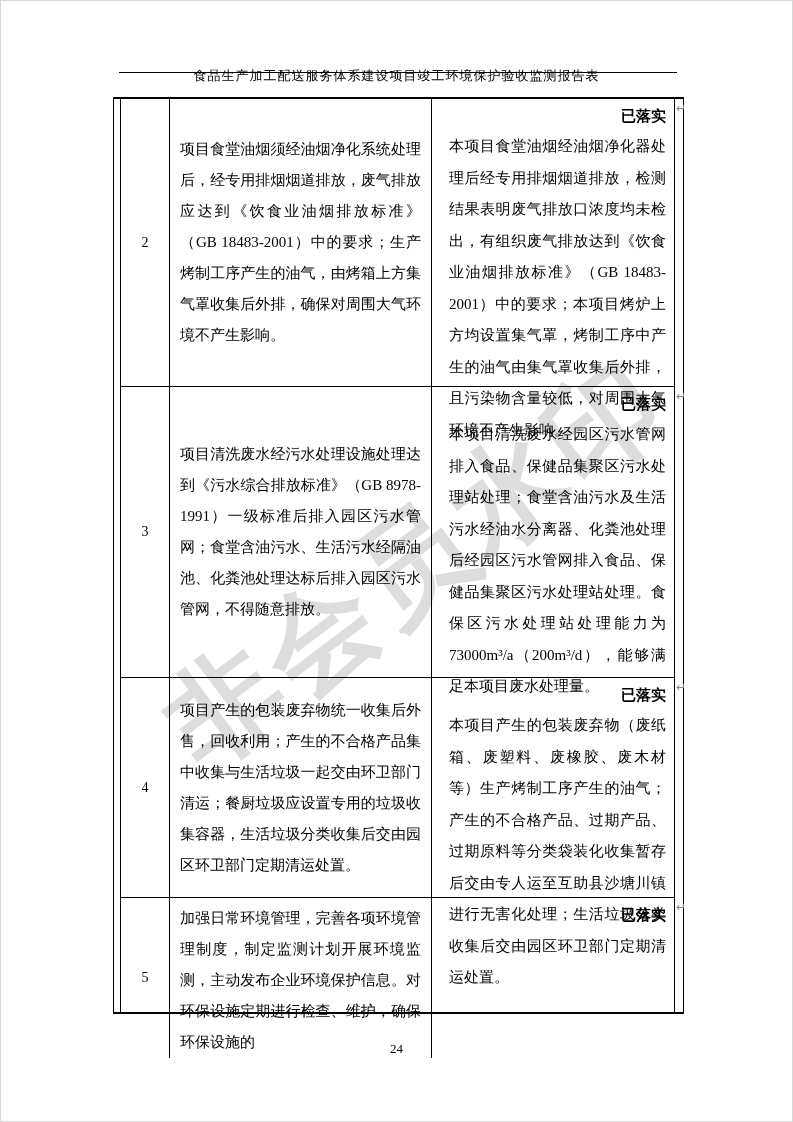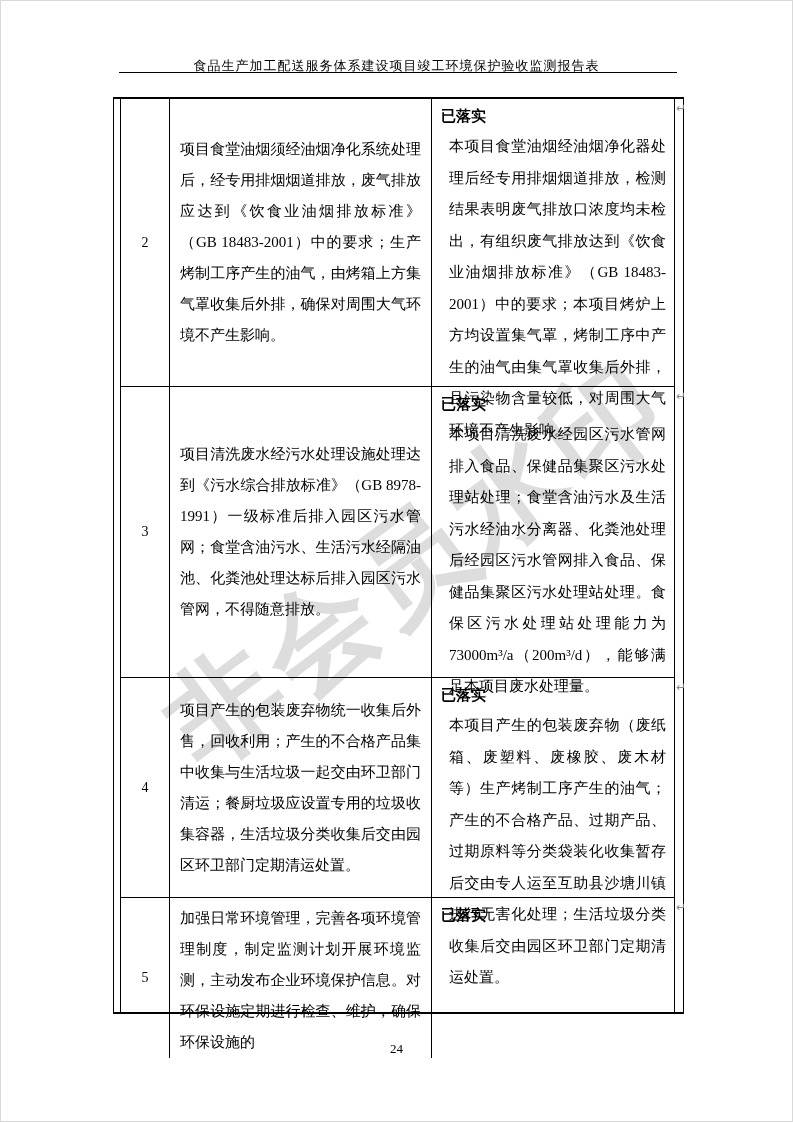--- a/index.html
+++ b/index.html
@@ -10,21 +10,21 @@
     font-family:"Liberation Serif","DejaVu Serif",serif; color:#000;
   }
   .watermark {
     position:absolute; left:415px; top:562px;
     transform:translate(-50%,-50%) rotate(-37deg);
     font-size:112px; letter-spacing:6px; white-space:nowrap;
     color:#dddddd; z-index:0;
     font-family:"Liberation Sans","DejaVu Sans",sans-serif; font-weight:bold;
   }
   .header-title {
-    position:absolute; top:56px; left:0; width:100%; text-align:center;
+    position:absolute; top:66px; left:0; width:100%; text-align:center;
     font-size:13px; letter-spacing:1px; z-index:2;
   }
   .header-rule {
     position:absolute; top:71px; left:118px; width:558px; height:1px;
     background:#000; z-index:2;
   }
   .outer-table {
     position:absolute; left:112px; top:96px; width:571px; height:917px;
     border:1px solid #000; border-top-width:2px; border-bottom-width:2px;
     z-index:1;
@@ -43,21 +43,21 @@
     width:49px; border-right:1px solid #000;
     display:flex; align-items:center; justify-content:center; font-size:14px;
   }
   .cell-req {
     width:262px; border-right:1px solid #000;
     display:flex; align-items:center; padding:0 10px;
   }
   .trow.r3 .cell-req { align-items:center; padding-top:5px; }
   .req-text { font-size:15px; line-height:31px; text-align:justify; width:100%; }
   .cell-impl { flex:1; padding:3px 8px 0 9px; }
-  .status-label { font-size:15px; font-weight:bold; line-height:29px; }
+  .status-label { font-size:15px; font-weight:bold; line-height:29px;text-align:right; }
   .impl-text { font-size:15px; line-height:31.5px; text-align:justify;margin-left:8px; }
   .rmark {
     position:absolute; left:562px; color:#8a8a8a; font-size:12px;
     font-family:"DejaVu Sans",sans-serif; line-height:12px;
   }
   .rmark.m0 { top:3px; } .rmark.m1 { top:291px; }
   .rmark.m2 { top:582px; } .rmark.m3 { top:802px; }
   .page-number {
     position:absolute; top:1040px; left:0; width:100%; text-align:center;
     font-size:13px; z-index:2;

